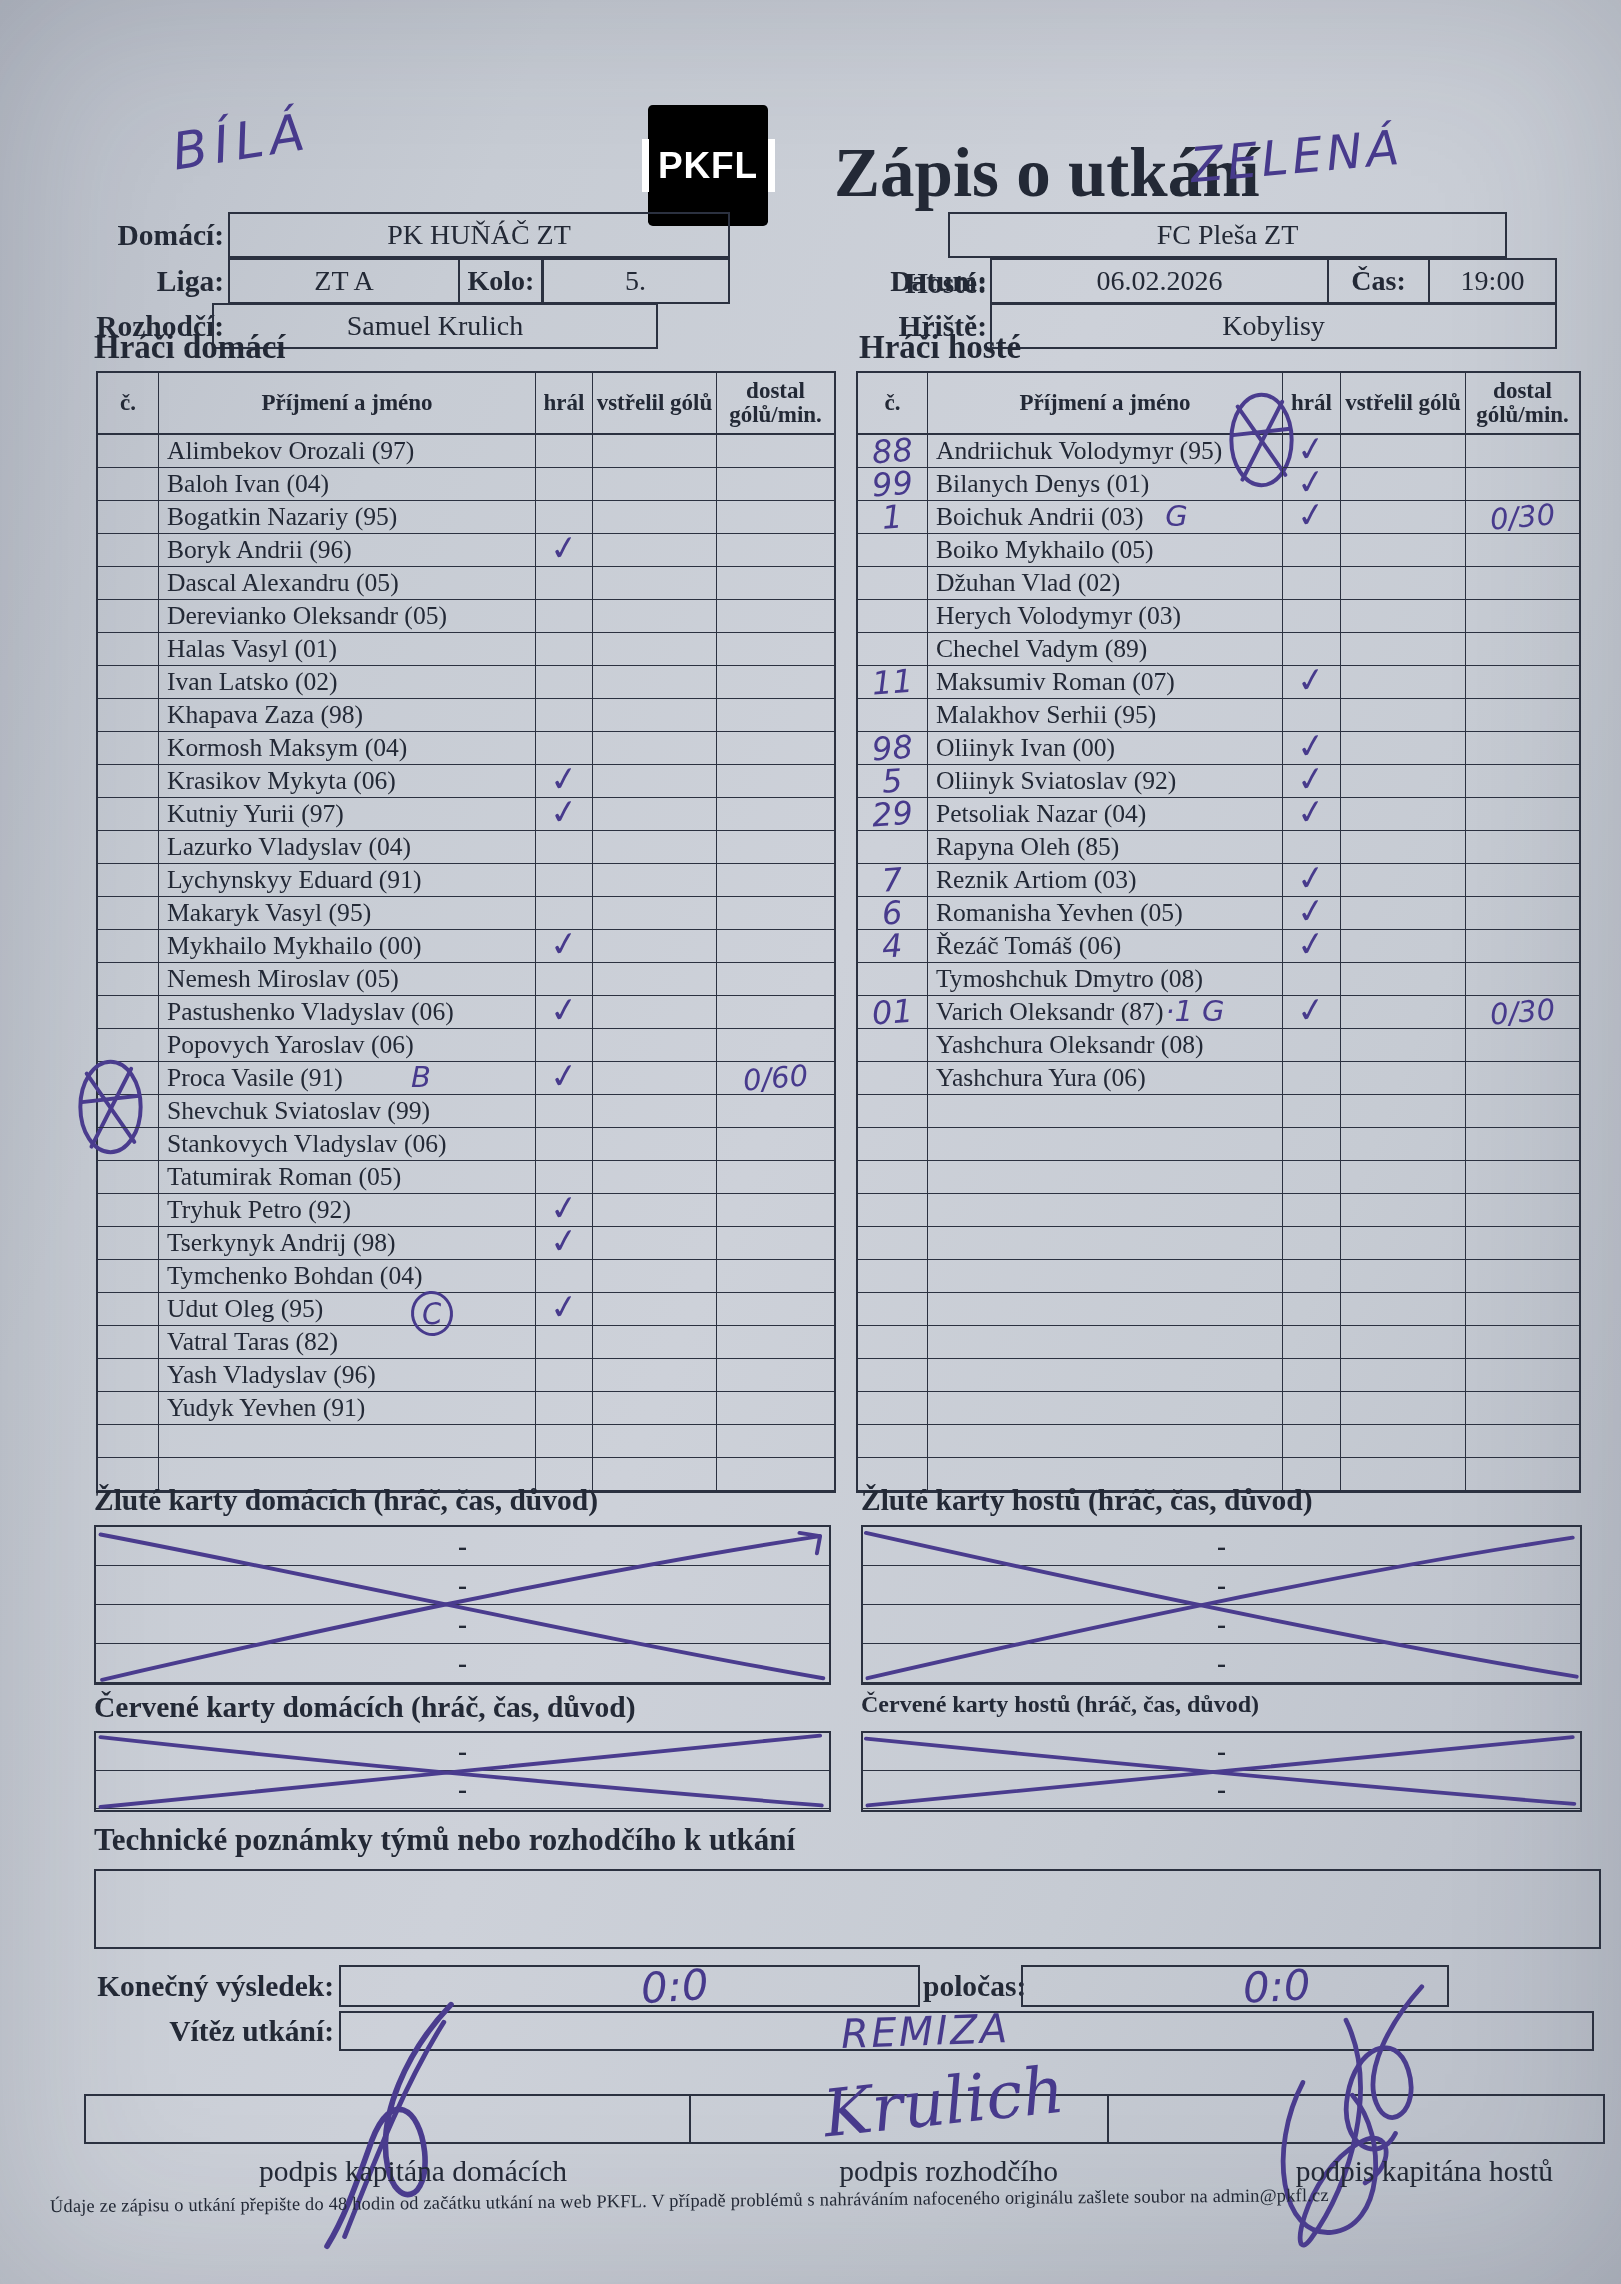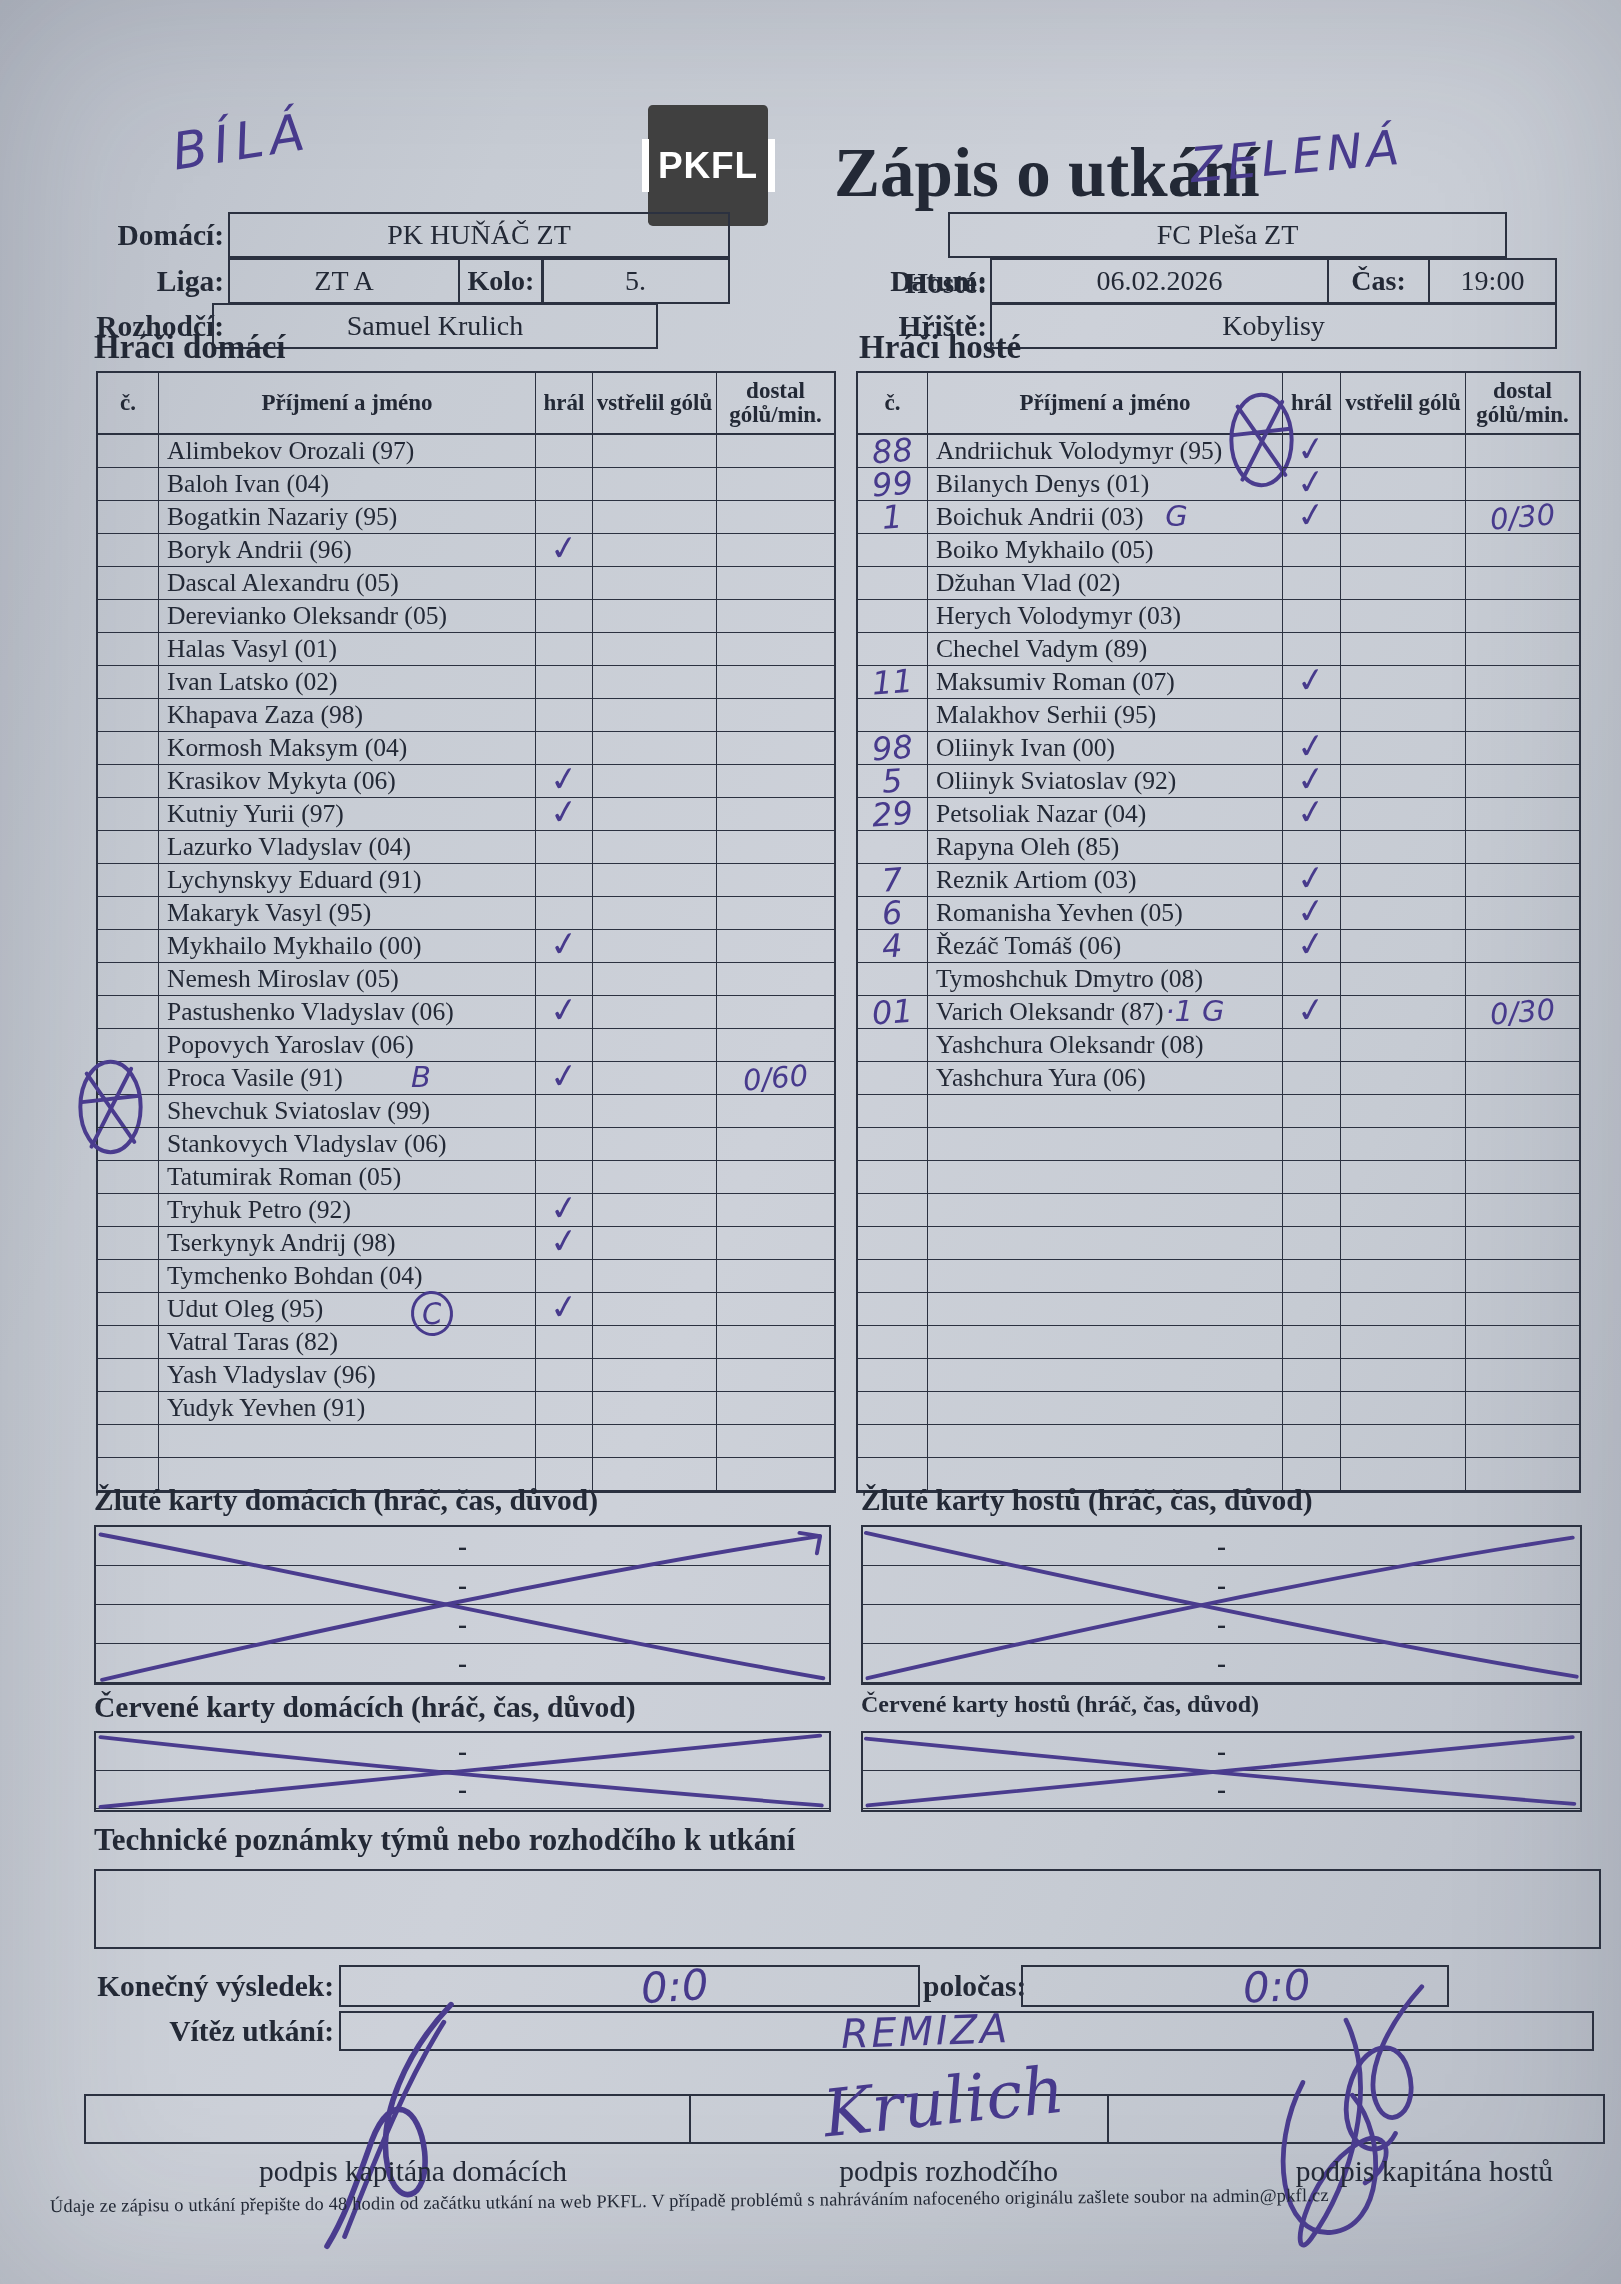--- a/index.html
+++ b/index.html
@@ -48,21 +48,21 @@
     align-items:center;justify-content:center;font-size:27px;font-weight:bold;}
   .cardbox .crow:last-child{border-bottom:none;}
   .cross{position:absolute;inset:-4.8px;width:calc(100% + 9.6px);height:calc(100% + 9.6px);}
   
   .sigline{position:absolute;border:2.4px solid var(--ink);box-sizing:border-box;display:flex;}
   .sigseg{border-right:2.4px solid var(--ink);box-sizing:border-box;height:100%;}
   .sigseg:last-child{border-right:none;}
   .siglabel{position:absolute;font-size:29.5px;text-align:right;white-space:nowrap;}
   .footer{font-size:18.4px;letter-spacing:0.2px;transform:rotate(-.5deg);}
   
-  .logo{position:absolute;background:#404040;display:flex;align-items:center;
+  .logo{position:absolute;background:#000000;display:flex;align-items:center;
     justify-content:center;border-radius:4.8px;}
   .logo .txt{color:#fff;font-family:"Liberation Sans","DejaVu Sans",sans-serif;
     font-weight:bold;font-size:37px;letter-spacing:0.8px;}
   .bracket{width:12.8px;height:53px;box-sizing:border-box;}
   .bracket.l{border-left:7.2px solid #fff;border-top:7.2px solid #fff;border-bottom:7.2px solid #fff;margin-right:9.6px;}
   .bracket.r{border-right:7.2px solid #fff;border-top:7.2px solid #fff;border-bottom:7.2px solid #fff;margin-left:9.6px;}
 </style>
 </head>
 <body>
 

